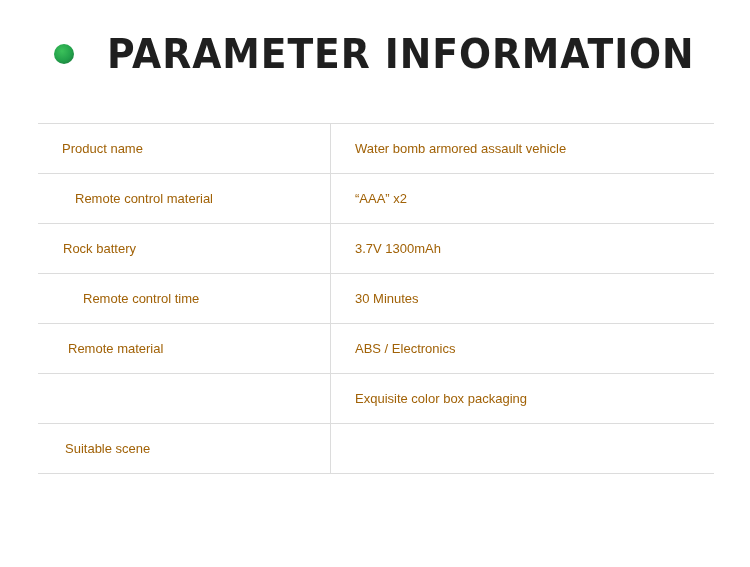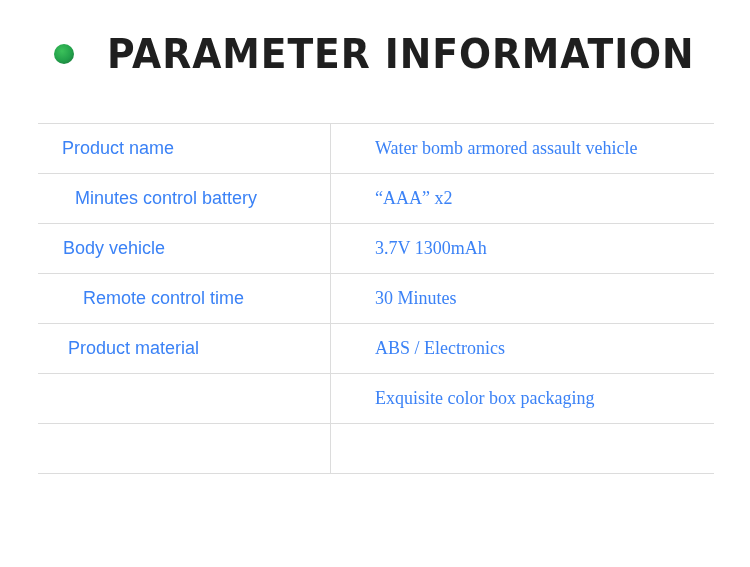--- a/index.html
+++ b/index.html
@@ -13,58 +13,59 @@
     background: radial-gradient(circle at 40% 35%, #3bc15a 0%, #22a04a 55%, #1a6b38 100%);
   }
   .title {
     position: absolute; left: 107px; top: 6px; font-size: 41px; font-weight: bold;
     color: #1f1f1f; letter-spacing: 1px; white-space: nowrap;
     font-family: "DejaVu Sans", "Liberation Sans", sans-serif;
     transform: scaleX(0.92); transform-origin: left center;
   }
   .table { position: absolute; left: 38px; top: 123px; width: 676px; border-top: 1px solid #dcdcdc; }
   .row { position: relative; height: 49px; border-bottom: 1px solid #dcdcdc; }
-  .cell { position: absolute; top: 0; height: 49px; line-height: 49px; font-size: 18px; color: #3b82f6; white-space: nowrap; }
+  .cell { position: absolute; top: 0; height: 49px; line-height: 49px; font-size: 13px; color: #a16207; white-space: nowrap; }
   .divider { position: absolute; left: 292px; top: 0; width: 1px; height: 100%; background: #dcdcdc; }
-  .val { left: 337px; font-family: Liberation Serif, serif; }
+  .val { left: 317px; }
 </style>
 </head>
 <body>
 
 <div class="title-row">
   <span class="dot"></span>
   <span class="title">PARAMETER INFORMATION</span>
 </div>
 
 <div class="table">
   <div class="row">
     <span class="cell" style="left:24px">Product name</span>
     <span class="divider"></span>
     <span class="cell val">Water bomb armored assault vehicle</span>
   </div>
   <div class="row">
-    <span class="cell" style="left:37px">Minutes control battery</span>
+    <span class="cell" style="left:37px">Remote control material</span>
     <span class="divider"></span>
     <span class="cell val">“AAA” x2</span>
   </div>
   <div class="row">
-    <span class="cell" style="left:25px">Body vehicle</span>
+    <span class="cell" style="left:25px">Rock battery</span>
     <span class="divider"></span>
     <span class="cell val">3.7V 1300mAh</span>
   </div>
   <div class="row">
     <span class="cell" style="left:45px">Remote control time</span>
     <span class="divider"></span>
     <span class="cell val">30 Minutes</span>
   </div>
   <div class="row">
-    <span class="cell" style="left:30px">Product material</span>
+    <span class="cell" style="left:30px">Remote material</span>
     <span class="divider"></span>
     <span class="cell val">ABS / Electronics</span>
   </div>
   <div class="row">
     <span class="divider"></span>
     <span class="cell val">Exquisite color box packaging</span>
   </div>
   <div class="row">
+    <span class="cell" style="left:27px">Suitable scene</span>
     <span class="divider"></span>
   </div>
 </div>
 
 </body></html>

